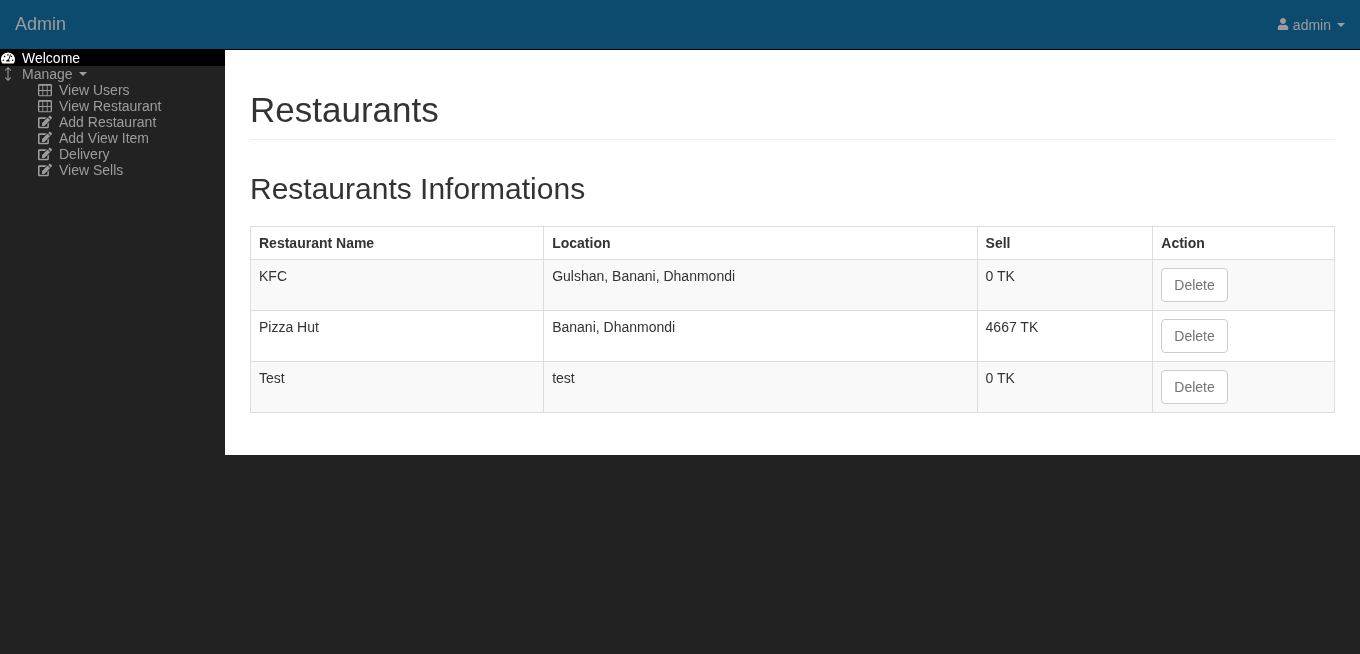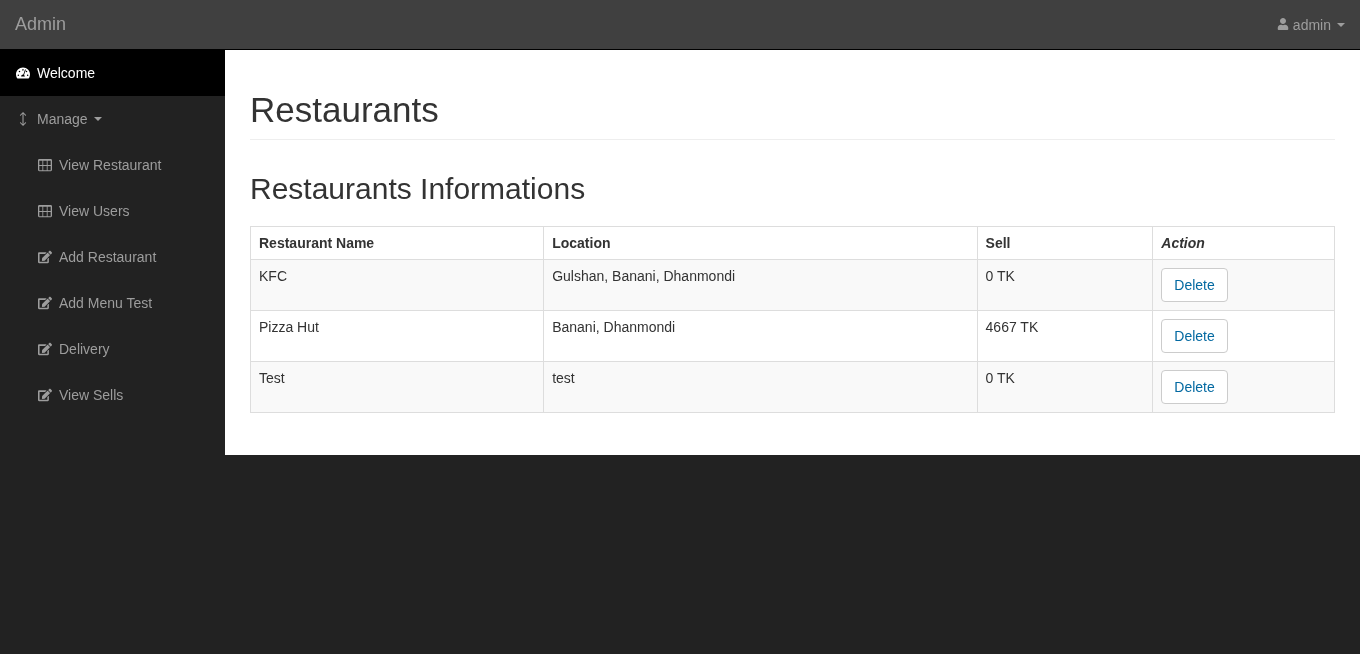--- a/index.html
+++ b/index.html
@@ -6,21 +6,21 @@
     body {
       font-family: "Helvetica Neue", Helvetica, Arial, sans-serif;
       font-size: 14px;
       background: #222;
       color: #333;
       width: 1360px;
       height: 654px;
       overflow: hidden;
     }
     .navbar {
-      background: #404040;
+      background: #0c4a6e;
       height: 50px;
       display: flex;
       align-items: center;
       justify-content: space-between;
       padding: 8px 15px;
       border-bottom: 1px solid #000;
     }
     .navbar-brand {
       color: #9d9d9d;
       font-size: 18px;
@@ -45,21 +45,20 @@
       left: 0;
       width: 225px;
       bottom: 0;
       background: #222;
     }
     .sidebar ul { list-style: none; }
     .sidebar li a {
       display: flex;
       align-items: center;
       color: #9d9d9d;
-      padding: 15px;
       text-decoration: none;
       cursor: pointer;
     }
     .sidebar li.active a {
       background: #000;
       color: #fff;
     }
     .sidebar .sub li a { padding-left: 37px; }
     .sidebar .icon { width: 16px; height: 14px; margin-right: 6px; display: inline-flex; align-items: center; justify-content: center; }
     .sidebar .icon svg { width: 14px; height: 14px; fill: currentColor; }
@@ -103,31 +102,31 @@
       text-align: left;
       vertical-align: top;
     }
     table th { font-weight: 700; }
     table tbody tr:nth-child(odd) { background: #f9f9f9; }
     .btn {
       display: inline-block;
       padding: 6px 12px;
       font-size: 14px;
       line-height: 1.42857143;
-      color: #0369a1;
+      color: #737373;
       background: #fff;
       border: 1px solid #ccc;
       border-radius: 4px;
       cursor: pointer;
       text-decoration: none;
     }
     .col-name { width: 300px; }
     .col-loc { width: 445px; }
     .col-sell { width: 180px; }
-    .col-action { width: 185px; font-style: italic; }
+    .col-action { width: 185px; }
   </style>
 </head>
 <body>
 
 <nav class="navbar">
   <a class="navbar-brand">Admin</a>
   <div class="navbar-right">
     <span class="user-icon">
       <svg viewBox="0 0 448 512">
           <path d="M224 256c70.7 0 128-57.3 128-128S294.7 0 224 0 96 57.3 96 128s57.3 128 128 128zm89.6 32h-16.7c-22.2 10.2-46.9 16-72.9 16s-50.6-5.8-72.9-16h-16.7C60.2 288 0 348.2 0 422.4V464c0 26.5 21.5 48 48 48h352c26.5 0 48-21.5 48-48v-41.6c0-74.2-60.2-134.4-134.4-134.4z"></path>
@@ -163,51 +162,51 @@
     </li>
   </ul>
   <ul class="sub" id="sidebar-sub">
       <li>
         <a>
           <span class="icon">
             <svg viewBox="0 0 512 512">
               <path fill="currentColor" d="M464 32H48C21.5 32 0 53.5 0 80v352c0 26.5 21.5 48 48 48h416c26.5 0 48-21.5 48-48V80c0-26.5-21.5-48-48-48zM160 448H48V288h112v160zm0-192H48V96h112v160zm160 192H192V288h128v160zm0-192H192V96h128v160zm144 192H352V288h112v160zm0-192H352V96h112v160z"></path>
             </svg>
           </span>
-          <span>View Restaurant</span>
+          <span>View Users</span>
         </a>
       </li>
       <li>
         <a>
           <span class="icon">
             <svg viewBox="0 0 512 512">
               <path fill="currentColor" d="M464 32H48C21.5 32 0 53.5 0 80v352c0 26.5 21.5 48 48 48h416c26.5 0 48-21.5 48-48V80c0-26.5-21.5-48-48-48zM160 448H48V288h112v160zm0-192H48V96h112v160zm160 192H192V288h128v160zm0-192H192V96h128v160zm144 192H352V288h112v160zm0-192H352V96h112v160z"></path>
             </svg>
           </span>
-          <span>View Users</span>
+          <span>View Restaurant</span>
         </a>
       </li>
       <li>
         <a>
           <span class="icon">
             <svg viewBox="0 0 576 512">
               <path fill="currentColor" d="M402.6 83.2l90.2 90.2c3.8 3.8 3.8 10 0 13.8L274.4 405.6l-92.8 10.3c-12.4 1.4-22.9-9.1-21.5-21.5l10.3-92.8L388.8 83.2c3.8-3.8 10-3.8 13.8 0zm162-22.9l-48.8-48.8c-15.2-15.2-39.9-15.2-55.2 0l-35.4 35.4c-3.8 3.8-3.8 10 0 13.8l90.2 90.2c3.8 3.8 10 3.8 13.8 0l35.4-35.4c15.2-15.3 15.2-40 0-55.2zM384 346.2V448H64V128h229.8c3.2 0 6.2-1.3 8.5-3.5l40-40c7.6-7.6 2.2-20.5-8.5-20.5H48C21.5 64 0 85.5 0 112v352c0 26.5 21.5 48 48 48h352c26.5 0 48-21.5 48-48V306.2c0-10.7-12.9-16-20.5-8.5l-40 40c-2.2 2.3-3.5 5.3-3.5 8.5z"></path>
             </svg>
           </span>
           <span>Add Restaurant</span>
         </a>
       </li>
       <li>
         <a>
           <span class="icon">
             <svg viewBox="0 0 576 512">
               <path fill="currentColor" d="M402.6 83.2l90.2 90.2c3.8 3.8 3.8 10 0 13.8L274.4 405.6l-92.8 10.3c-12.4 1.4-22.9-9.1-21.5-21.5l10.3-92.8L388.8 83.2c3.8-3.8 10-3.8 13.8 0zm162-22.9l-48.8-48.8c-15.2-15.2-39.9-15.2-55.2 0l-35.4 35.4c-3.8 3.8-3.8 10 0 13.8l90.2 90.2c3.8 3.8 10 3.8 13.8 0l35.4-35.4c15.2-15.3 15.2-40 0-55.2zM384 346.2V448H64V128h229.8c3.2 0 6.2-1.3 8.5-3.5l40-40c7.6-7.6 2.2-20.5-8.5-20.5H48C21.5 64 0 85.5 0 112v352c0 26.5 21.5 48 48 48h352c26.5 0 48-21.5 48-48V306.2c0-10.7-12.9-16-20.5-8.5l-40 40c-2.2 2.3-3.5 5.3-3.5 8.5z"></path>
             </svg>
           </span>
-          <span>Add Menu Test</span>
+          <span>Add View Item</span>
         </a>
       </li>
       <li>
         <a>
           <span class="icon">
             <svg viewBox="0 0 576 512">
               <path fill="currentColor" d="M402.6 83.2l90.2 90.2c3.8 3.8 3.8 10 0 13.8L274.4 405.6l-92.8 10.3c-12.4 1.4-22.9-9.1-21.5-21.5l10.3-92.8L388.8 83.2c3.8-3.8 10-3.8 13.8 0zm162-22.9l-48.8-48.8c-15.2-15.2-39.9-15.2-55.2 0l-35.4 35.4c-3.8 3.8-3.8 10 0 13.8l90.2 90.2c3.8 3.8 10 3.8 13.8 0l35.4-35.4c15.2-15.3 15.2-40 0-55.2zM384 346.2V448H64V128h229.8c3.2 0 6.2-1.3 8.5-3.5l40-40c7.6-7.6 2.2-20.5-8.5-20.5H48C21.5 64 0 85.5 0 112v352c0 26.5 21.5 48 48 48h352c26.5 0 48-21.5 48-48V306.2c0-10.7-12.9-16-20.5-8.5l-40 40c-2.2 2.3-3.5 5.3-3.5 8.5z"></path>
             </svg>
           </span>
           <span>Delivery</span>

